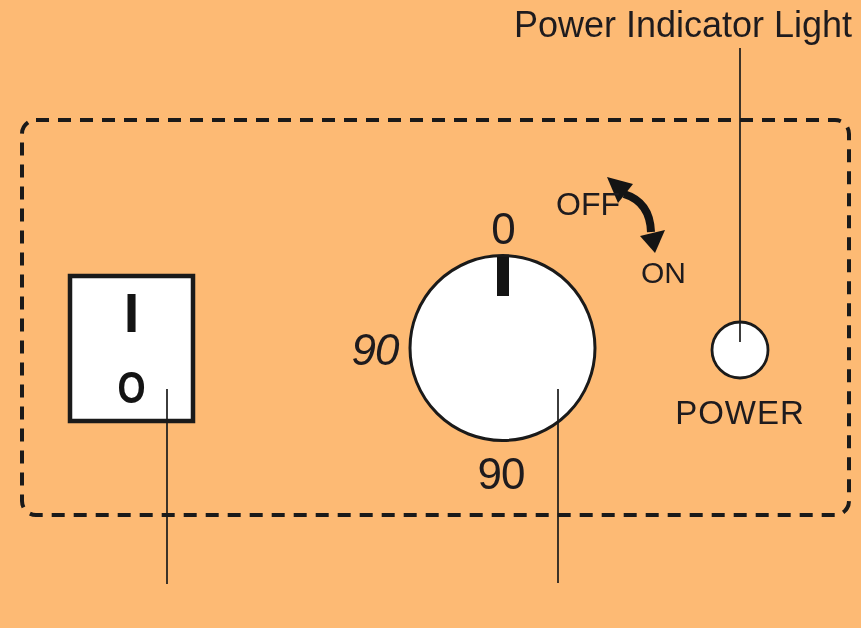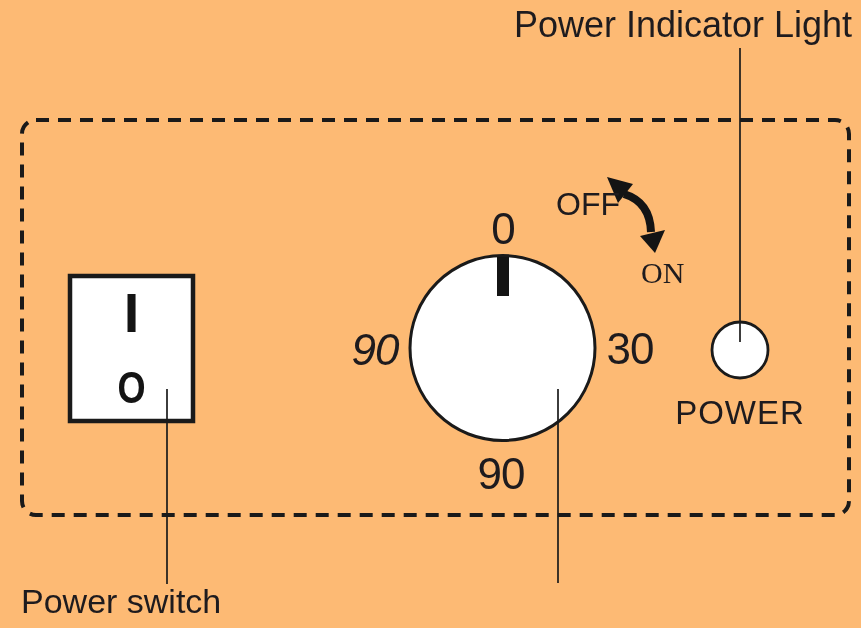--- a/index.html
+++ b/index.html
@@ -13,21 +13,21 @@
   }
   .art{position:absolute;left:0;top:0;}
   .label{
     position:absolute;
     line-height:1;
     white-space:nowrap;
     color:#1e1b1e;
   }
   .lbl-title   {left:503px;top:7px;width:360px;text-align:center;font-size:36px;}
   .lbl-off     {left:556px;top:148px;font-size:32px;margin-top:40px;}
-  .lbl-on      {left:641px;top:258px;font-size:30px;font-family:Liberation Serif, serif;}
+  .lbl-on      {left:641px;top:258px;font-size:30px;}
   .dial-num    {width:70px;text-align:center;font-size:44px;letter-spacing:-1px;}
   .num-0       {left:468px;top:207px;}
   .num-30      {left:595px;top:327px;}
   .num-60      {left:466px;top:452px;}
   .num-90      {left:340px;top:328px;font-style:italic;}
   .lbl-power   {left:670px;top:396px;width:140px;text-align:center;font-size:33px;letter-spacing:1px;}
   .lbl-switch  {left:21px;top:584px;font-size:34px;}
   .lbl-dial    {left:419px;top:584px;font-size:34px;}
   .sym{
     position:absolute;
@@ -70,28 +70,26 @@
   </svg>
 
   <div class="label lbl-title">Power Indicator Light</div>
 
   <div class="label lbl-off">OFF</div>
 
   <div class="label lbl-on">ON</div>
 
   <div class="label dial-num num-0">0</div>
 
-  <div class="label dial-num num-30">30</div>
 
   <div class="label dial-num num-60">90</div>
 
   <div class="label dial-num num-90">90</div>
 
   <div class="label lbl-power">POWER</div>
 
-  <div class="label lbl-switch">Power switch</div>
 
 
   <div class="sym sym-on">I</div>
 
   <div class="sym sym-off">O</div>
 
 </div>
 
 </body></html>

